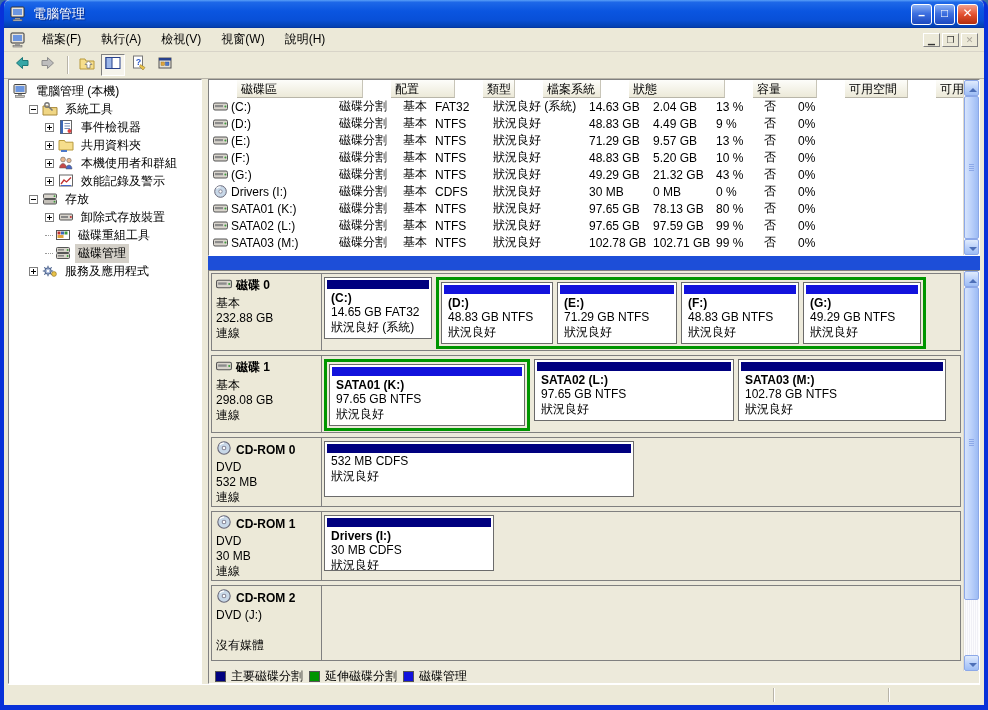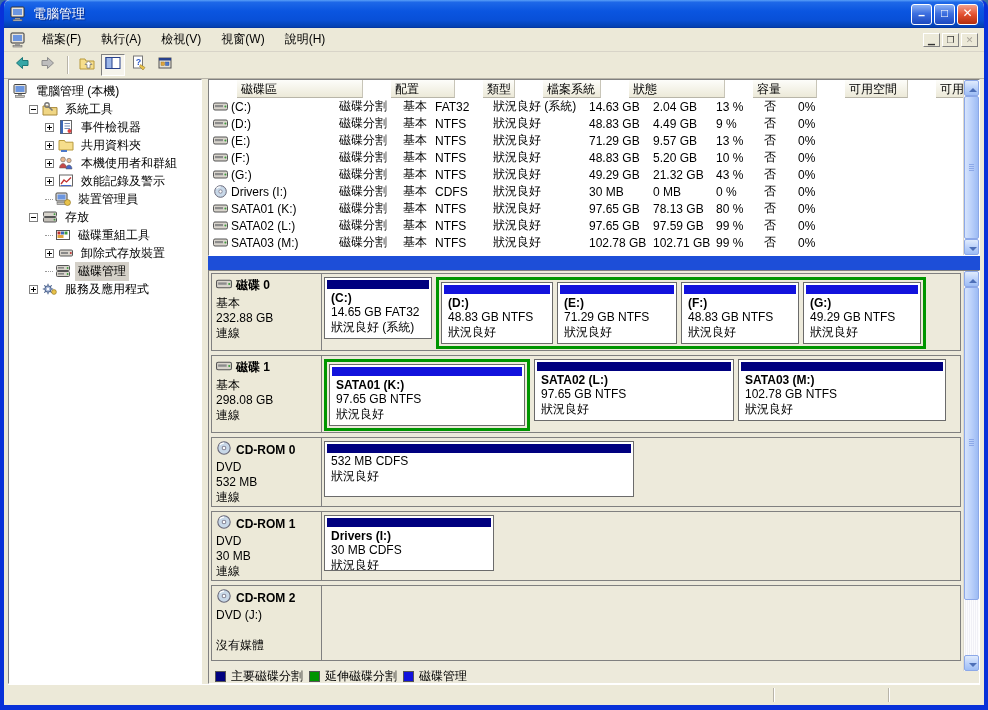--- a/index.html
+++ b/index.html
@@ -238,59 +238,49 @@
         </div>
         <div class="tree-row" style="padding-left:36px">
       <span class="toggle plus"></span>
           <span class="ticon"><svg viewBox="0 0 16 16">
               <rect x="1.5" y="2" width="13" height="11" fill="#fff" stroke="#666"></rect>
               <path d="M3 11l3-4 2.5 2L13 4.5" fill="none" stroke="#C03030" stroke-width="1.3"></path>
               <path d="M3 12.5h10" stroke="#4868C8"></path>
             </svg></span>
       <span class="tlabel">效能記錄及警示</span>
         </div>
-        <div class="tree-row" style="padding-left:36px">
-      <span class="stub"></span>
-          <span class="ticon"><svg viewBox="0 0 16 16">
-              <rect x="1" y="2" width="11" height="8" rx="1" fill="#E8E4DC" stroke="#444"></rect>
-              <rect x="2.5" y="3.5" width="8" height="5" fill="#6C96E0"></rect>
-              <rect x="2" y="11.5" width="9" height="2" fill="#C8C4BC" stroke="#555" stroke-width=".5"></rect>
-              <circle cx="12.5" cy="11.5" r="3" fill="#E8C24A" stroke="#8A6D1C" stroke-width=".6"></circle>
-            </svg></span>
-      <span class="tlabel">裝置管理員</span>
-        </div>
         <div class="tree-row" style="padding-left:20px">
       <span class="toggle minus"></span>
           <span class="ticon"><svg viewBox="0 0 16 16">
               <rect x="1.5" y="3" width="13" height="4.5" rx="1" fill="#D8D4CC" stroke="#555"></rect>
               <rect x="1.5" y="8.5" width="13" height="4.5" rx="1" fill="#C4C0B8" stroke="#555"></rect>
               <circle cx="12.5" cy="5.2" r=".9" fill="#3C9C3C"></circle>
               <circle cx="12.5" cy="10.7" r=".9" fill="#3C9C3C"></circle>
             </svg></span>
       <span class="tlabel">存放</span>
+        </div>
+        <div class="tree-row" style="padding-left:36px">
+      <span class="toggle plus"></span>
+          <span class="ticon"><svg viewBox="0 0 16 16">
+              <rect x="1.5" y="5" width="13" height="6" rx="1" fill="#D8D4CC" stroke="#555"></rect>
+              <rect x="3" y="7" width="7" height="2" fill="#888"></rect>
+              <circle cx="12.8" cy="8" r="1" fill="#C03030"></circle>
+            </svg></span>
+      <span class="tlabel">卸除式存放裝置</span>
         </div>
         <div class="tree-row" style="padding-left:36px">
       <span class="stub"></span>
           <span class="ticon"><svg viewBox="0 0 16 16">
               <rect x="1.5" y="3.5" width="13" height="9" fill="#fff" stroke="#555"></rect>
               <rect x="2.5" y="4.5" width="3" height="3" fill="#C03030"></rect>
               <rect x="6" y="4.5" width="3" height="3" fill="#3C68B8"></rect>
               <rect x="9.5" y="4.5" width="3" height="3" fill="#3C9C3C"></rect>
               <rect x="2.5" y="8" width="6" height="3" fill="#E0A33C"></rect>
             </svg></span>
       <span class="tlabel">磁碟重組工具</span>
-        </div>
-        <div class="tree-row" style="padding-left:36px">
-      <span class="toggle plus"></span>
-          <span class="ticon"><svg viewBox="0 0 16 16">
-              <rect x="1.5" y="5" width="13" height="6" rx="1" fill="#D8D4CC" stroke="#555"></rect>
-              <rect x="3" y="7" width="7" height="2" fill="#888"></rect>
-              <circle cx="12.8" cy="8" r="1" fill="#C03030"></circle>
-            </svg></span>
-      <span class="tlabel">卸除式存放裝置</span>
         </div>
         <div class="tree-row selected" style="padding-left:36px">
       <span class="stub"></span>
           <span class="ticon"><svg viewBox="0 0 16 16">
               <rect x="1.5" y="2.5" width="13" height="5" rx="1" fill="#D8D4CC" stroke="#555"></rect>
               <rect x="1.5" y="8.5" width="13" height="5" rx="1" fill="#D8D4CC" stroke="#555"></rect>
               <rect x="3" y="4" width="6" height="1.6" fill="#888"></rect>
               <rect x="3" y="10" width="6" height="1.6" fill="#888"></rect>
               <circle cx="12.6" cy="5" r=".9" fill="#3C9C3C"></circle>
               <circle cx="12.6" cy="11" r=".9" fill="#3C9C3C"></circle>

